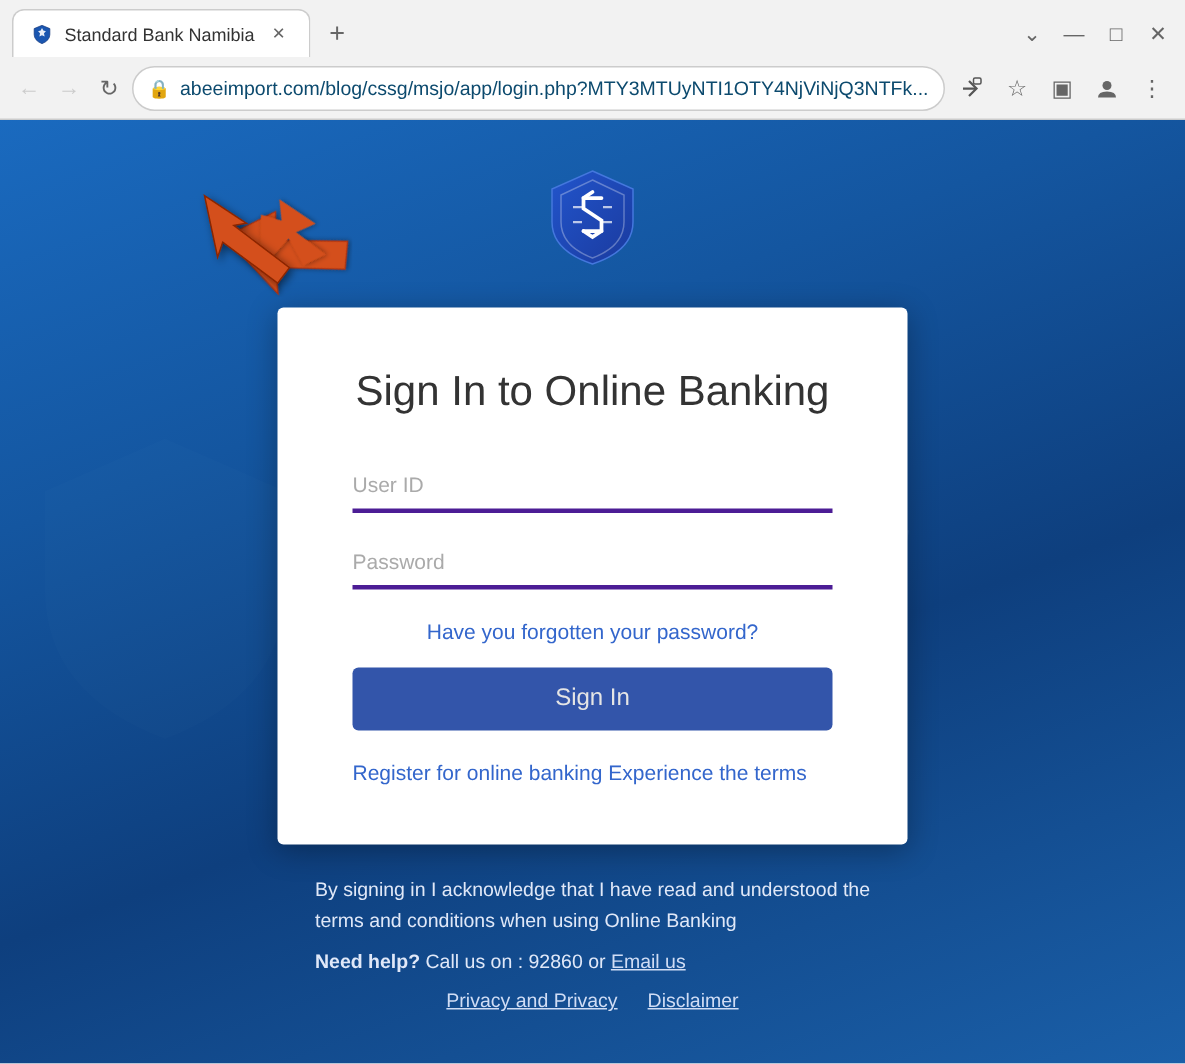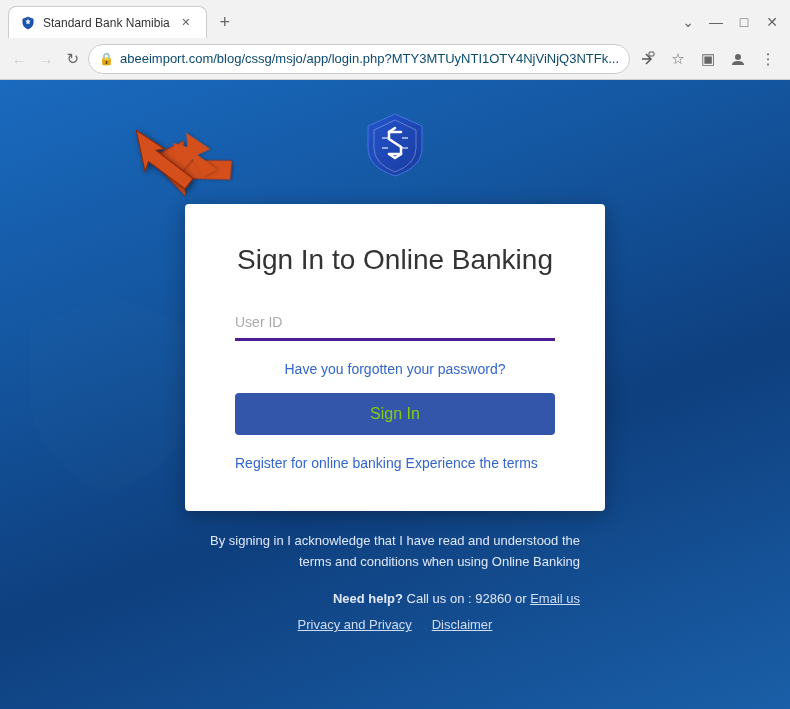--- a/index.html
+++ b/index.html
@@ -253,21 +253,21 @@
       font-size: 14px;
       text-decoration: none;
       margin: 20px 0 16px;
       cursor: pointer;
     }
 
     .sign-in-btn {
       display: block;
       width: 100%;
       background: #3355aa;
-      color: #84cc16;
+      color: #e5e5e5;
       border: none;
       border-radius: 4px;
       padding: 12px;
       font-size: 16px;
       cursor: pointer;
       margin-bottom: 20px;
       text-align: center;
     }
 
     .card-links {
@@ -280,21 +280,21 @@
     .card-link {
       color: #3366cc;
       font-size: 14px;
       text-decoration: none;
       cursor: pointer;
     }
 
     
     .footer {
       margin-top: 20px;
-      text-align: right;
+      text-align: left;
       color: #e0e8f8;
       font-size: 13px;
       z-index: 10;
       padding: 0 80px;
       line-height: 1.6;
     }
 
     .footer-links-row {
       display: flex;
       justify-content: center;
@@ -307,21 +307,21 @@
       text-decoration: underline;
       font-size: 13px;
       cursor: pointer;
     }
 
     .footer-bold-link {
       color: #e0e8f8;
     }
 
     .footer-help {
-      margin-top: 16px;
+      margin-top: 6px;
       font-size: 13px;
     }
 
     .footer-bottom {
       margin-top: 6px;
       font-size: 13px;
     }
 
     
     .shield-logo {
@@ -454,20 +454,23 @@
     </svg>
   </div>
 
   <div class="login-card">
     <h2 class="card-title">Sign In to Online Banking</h2>
 
     <div class="form-field">
       <input class="form-input" type="text" placeholder="User ID" style="">
     </div>
 
+    <div class="form-field">
+      <input class="form-input" type="password" placeholder="Password" style="">
+    </div>
 
     <a class="forgot-link">Have you forgotten your password?</a>
 
     <button class="sign-in-btn">Sign In</button>
 
     <div class="card-links">
       <a class="card-link">Register for online banking</a>
       <a class="card-link">Experience the terms</a>
     </div>
   </div>

